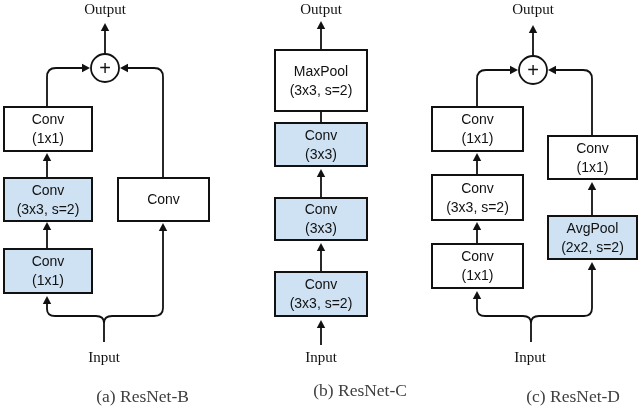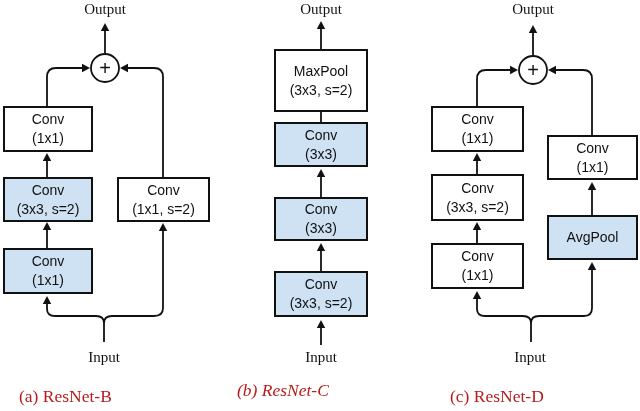--- a/index.html
+++ b/index.html
@@ -40,24 +40,24 @@
     position: absolute;
     width: 100px;
     text-align: center;
     font-size: 15px;
     color: var(--text-color, #111);
     font-family: Liberation Serif, serif;
   }
   .caption {
     position: absolute;
     width: 170px;
-    text-align: left;
+    text-align: right;
     font-family: "Liberation Serif", serif;
     font-size: 17.5px;
-    color: #b91c1c;
+    color: #404040;
   }
 </style>
 </head>
 <body>
 
 <div class="stage">
 
   <svg class="wires" width="640" height="411" viewBox="0 0 640 411">
 
     <g>
@@ -146,21 +146,20 @@
       <span>(3x3, s=2)</span>
     </div>
 
     <div class="block" style="left:3px; top:248px; width:90px; height:46px;" data-hl="true">
       <span>Conv</span>
       <span>(1x1)</span>
     </div>
 
     <div class="block" style="left:117px; top:177px; width:93px; height:45px;" data-hl="false">
       <span>Conv</span>
-      <span>(1x1, s=2)</span>
     </div>
 
     <div class="io-label" style="left:54px; top:349px;">Input</div>
 
     <div class="caption" style="left:19px; top:386px;">(a) ResNet-B</div>
   </div>
 
   <div>
     <div class="io-label" style="left:271px; top:1px;">Output</div>
 
@@ -179,21 +178,21 @@
       <span>(3x3)</span>
     </div>
 
     <div class="block" style="left:274px; top:271px; width:94px; height:46px;" data-hl="true">
       <span>Conv</span>
       <span>(3x3, s=2)</span>
     </div>
 
     <div class="io-label" style="left:271px; top:349px;">Input</div>
 
-    <div class="caption" style="left:237px; top:380px;font-style:italic;">(b) ResNet-C</div>
+    <div class="caption" style="left:237px; top:380px;">(b) ResNet-C</div>
   </div>
 
   <div>
     <div class="io-label" style="left:483px; top:1px;">Output</div>
 
     <div class="block" style="left:431px; top:106px; width:93px; height:46px;" data-hl="false">
       <span>Conv</span>
       <span>(1x1)</span>
     </div>
 
@@ -207,20 +206,21 @@
       <span>(1x1)</span>
     </div>
 
     <div class="block" style="left:547px; top:135px; width:91px; height:45px;" data-hl="false">
       <span>Conv</span>
       <span>(1x1)</span>
     </div>
 
     <div class="block" style="left:547px; top:215px; width:91px; height:45px;" data-hl="true">
       <span>AvgPool</span>
+      <span>(2x2, s=2)</span>
     </div>
 
     <div class="io-label" style="left:480px; top:349px;">Input</div>
 
     <div class="caption" style="left:450px; top:386px;">(c) ResNet-D</div>
   </div>
 
 </div>
 
 </body></html>

